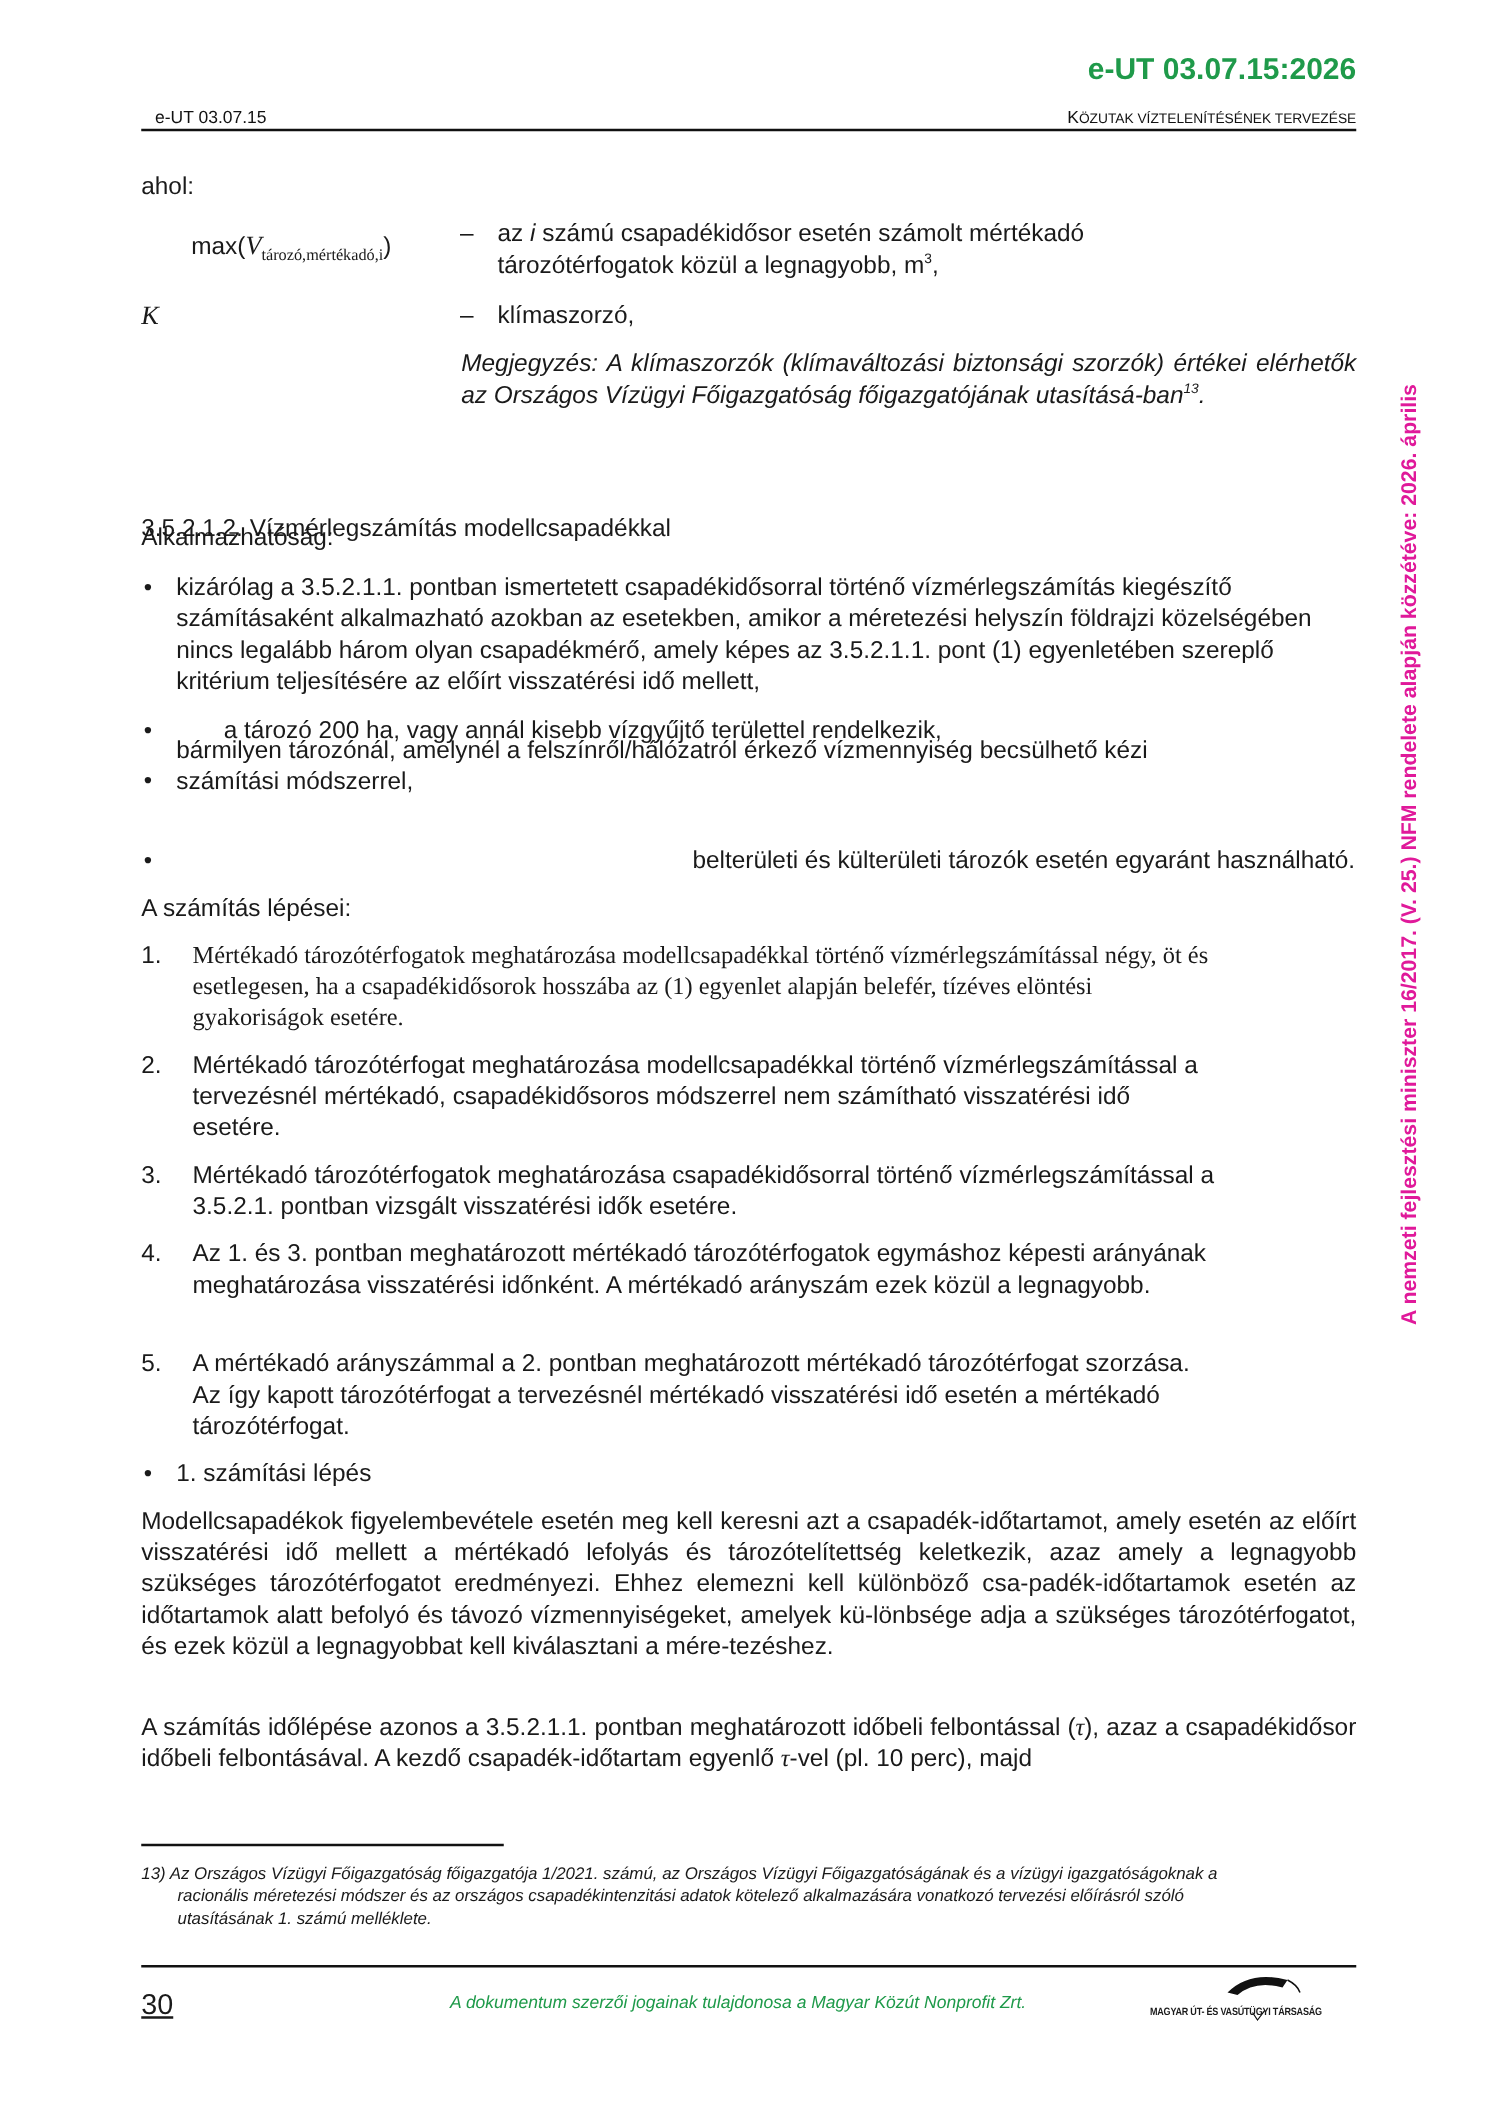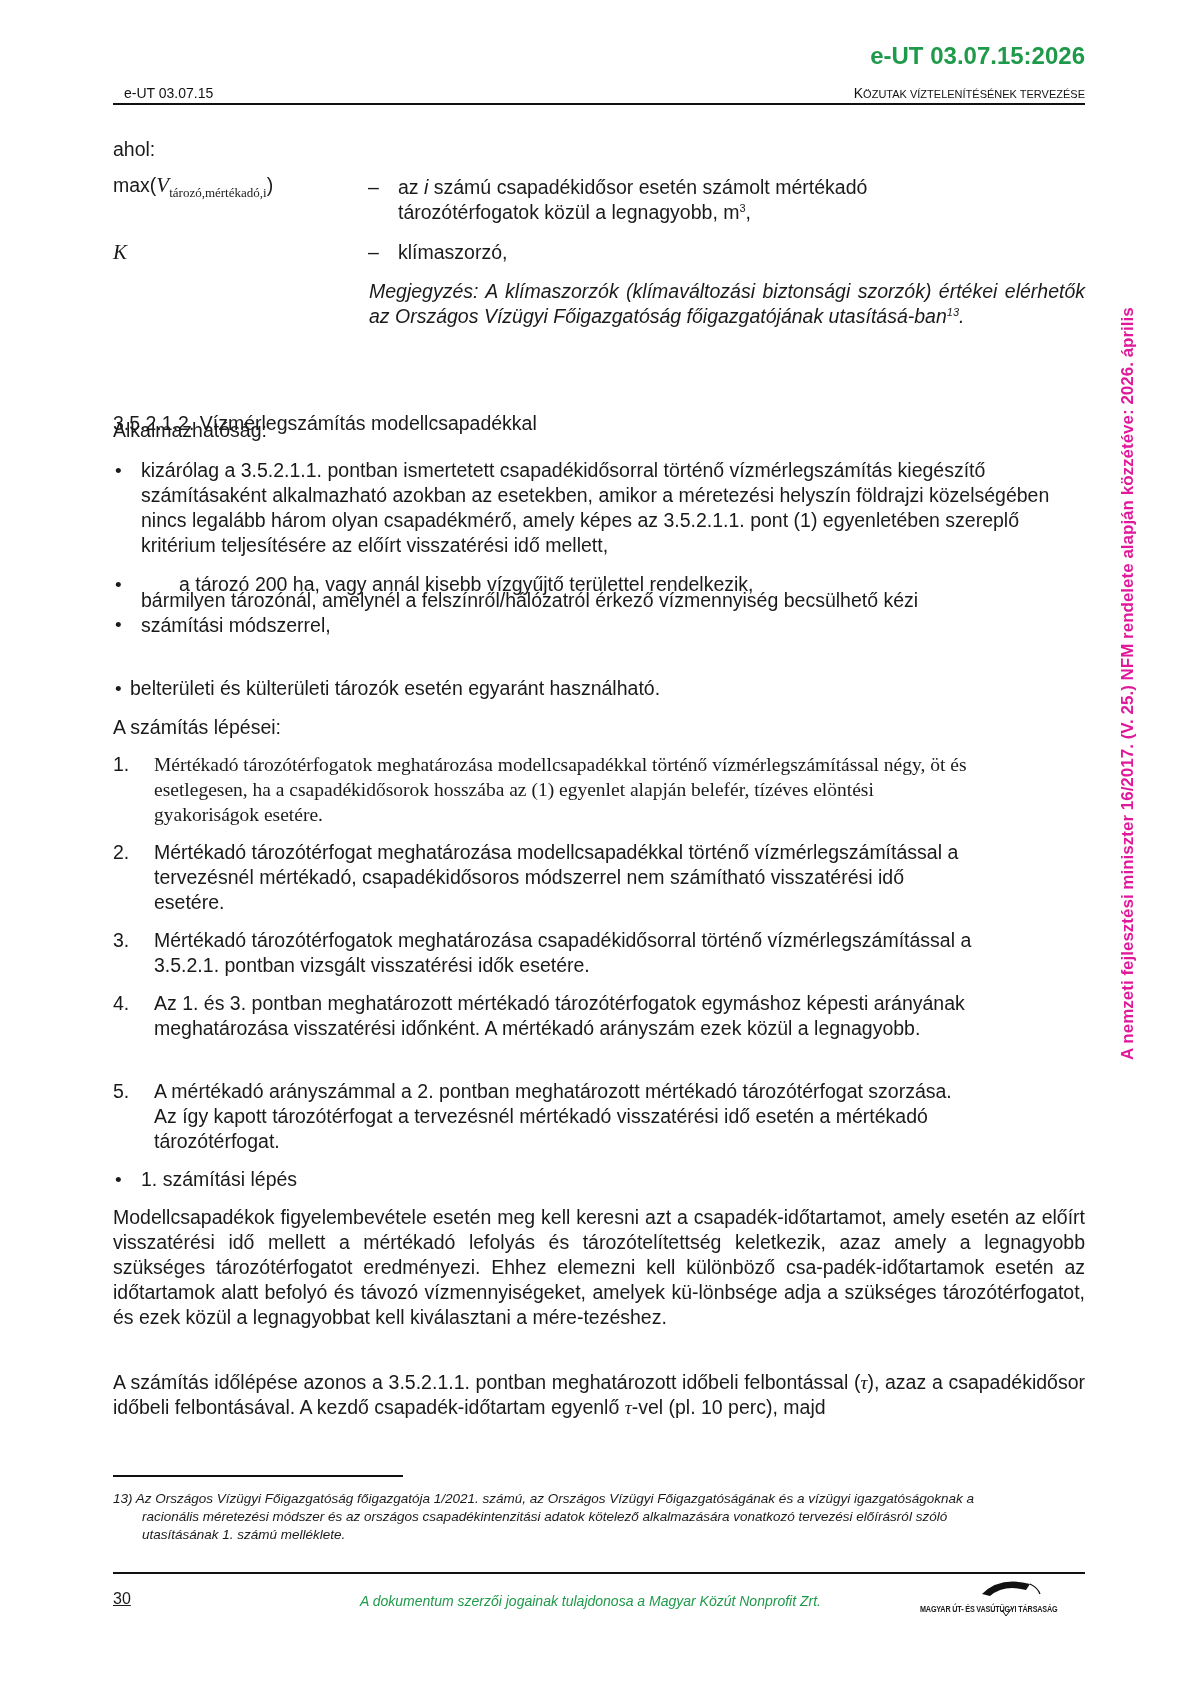--- a/index.html
+++ b/index.html
@@ -26,42 +26,42 @@
 
   .bullet-dot { left: 115px; font-size: 19px; }
   .bullet-text { left: 141px; width: 944px; }
   .num { left: 113px; }
   .num-text { left: 154px; width: 820px; }
 
   .fn-rule { left: 113px; top: 1475px; width: 290px; height: 1.5px; background: #111; }
   .fn { left: 113px; top: 1490px; width: 900px; font-size: 13.5px; line-height: 18px; font-style: italic; }
   .fn-body { margin-left: 29px; text-indent: -29px; padding-left: 0; }
   .ft-rule { left: 113px; right: 105px; top: 1572px; height: 1.5px; background: #111; }
-  .page-num { left: 113px; top: 1590px; font-size: 16px; text-decoration: underline; }
+  .page-num { left: 113px; top: 1590px; font-size: 23px; text-decoration: underline; }
   .copyright { left: 360px; top: 1593px; font-size: 14px; font-style: italic; color: #1f9a4a; }
   .logo { left: 920px; top: 1570px; width: 170px; height: 48px; }
   .logo-text { position: absolute; left: 0; bottom: 4px; font-size: 8.5px; font-weight: bold; letter-spacing: -0.2px; white-space: nowrap; transform: scaleX(0.85); transform-origin: left; }
 
   .sidebar { left: 1118px; top: 1060px; width: 900px; transform: rotate(-90deg); transform-origin: left top;
              font-size: 17px; font-weight: bold; color: #e0199a; white-space: nowrap; }
 </style>
 </head>
 <body>
 
 <div class="abs doc-id">e-UT 03.07.15:2026</div>
 <div class="abs hdr-left">e-UT 03.07.15</div>
 <div class="abs hdr-right"><span>K</span><span class="sc">ÖZUTAK VÍZTELENÍTÉSÉNEK TERVEZÉSE</span></div>
 <div class="abs hdr-rule"></div>
 
 <div class="abs sidebar">A nemzeti fejlesztési miniszter 16/2017. (V. 25.) NFM rendelete alapján közzétéve: 2026. április</div>
 
 <div class="body-text">
   <div class="abs" style="left:113px; top:137px;">ahol:</div>
 
-  <div class="abs def-sym" style="top:173px;"><span>max(</span><span class="v">V</span><span class="sub">tározó,mértékadó,i</span><span>)</span></div>
+  <div class="abs def-sym" style="top:184px;margin-left:40px;"><span>max(</span><span class="v">V</span><span class="sub">tározó,mértékadó,i</span><span>)</span></div>
   <div class="abs dash" style="top:175px;">–</div>
   <div class="abs def-text" style="top:175px;">
     <div><span>az </span><i>i</i><span> számú csapadékidősor esetén számolt mértékadó</span></div>
     <div><span>tározótérfogatok közül a legnagyobb, m</span><sup>3</sup><span>,</span></div>
   </div>
 
   <div class="abs def-sym" style="top:240px;"><span class="v">K</span></div>
   <div class="abs dash" style="top:240px;">–</div>
   <div class="abs def-text" style="top:240px;">klímaszorzó,</div>
 
@@ -73,21 +73,21 @@
   <div class="abs bullet-dot" style="top:458px;">•</div>
   <div class="abs bullet-text" style="top:458px;">kizárólag a 3.5.2.1.1. pontban ismertetett csapadékidősorral történő vízmérlegszámítás kiegészítő számításaként alkalmazható azokban az esetekben, amikor a méretezési helyszín földrajzi közelségében nincs legalább három olyan csapadékmérő, amely képes az 3.5.2.1.1. pont (1) egyenletében szereplő kritérium teljesítésére az előírt visszatérési idő mellett,</div>
 
   <div class="abs bullet-dot" style="top:572px;">•</div>
   <div class="abs bullet-text" style="top:572px;margin-left:38px;">a tározó 200 ha, vagy annál kisebb vízgyűjtő területtel rendelkezik,</div>
 
   <div class="abs bullet-dot" style="top:612px;">•</div>
   <div class="abs bullet-text" style="top:588px; width:830px;">bármilyen tározónál, amelynél a felszínről/hálózatról érkező vízmennyiség becsülhető kézi számítási módszerrel,</div>
 
   <div class="abs bullet-dot" style="top:676px;">•</div>
-  <div class="abs bullet-text" style="top:676px; left:130px;">belterületi és külterületi tározók esetén egyaránt használható.</div>
+  <div class="abs bullet-text" style="top:676px; left:140px;text-align:right;">belterületi és külterületi tározók esetén egyaránt használható.</div>
 
   <div class="abs" style="left:113px; top:715px;">A számítás lépései:</div>
 
   <div class="abs num" style="top:752px;">1.</div>
   <div class="abs num-text" style="top:752px;font-family:Liberation Serif, serif;">Mértékadó tározótérfogatok meghatározása modellcsapadékkal történő vízmérlegszámítással négy, öt és esetlegesen, ha a csapadékidősorok hosszába az (1) egyenlet alapján belefér, tízéves elöntési gyakoriságok esetére.</div>
 
   <div class="abs num" style="top:840px;">2.</div>
   <div class="abs num-text" style="top:840px;">Mértékadó tározótérfogat meghatározása modellcsapadékkal történő vízmérlegszámítással a tervezésnél mértékadó, csapadékidősoros módszerrel nem számítható visszatérési idő esetére.</div>
 
   <div class="abs num" style="top:928px;">3.</div>

